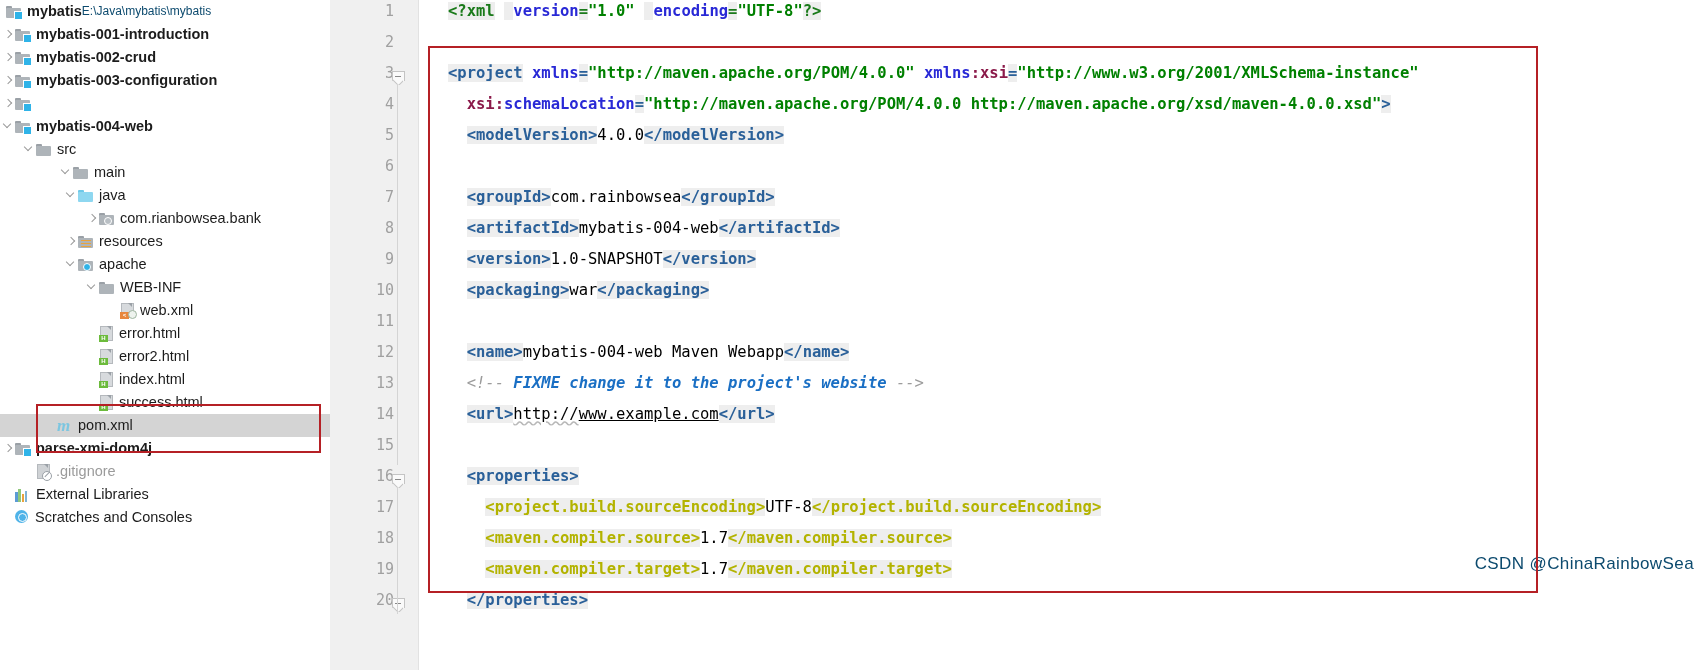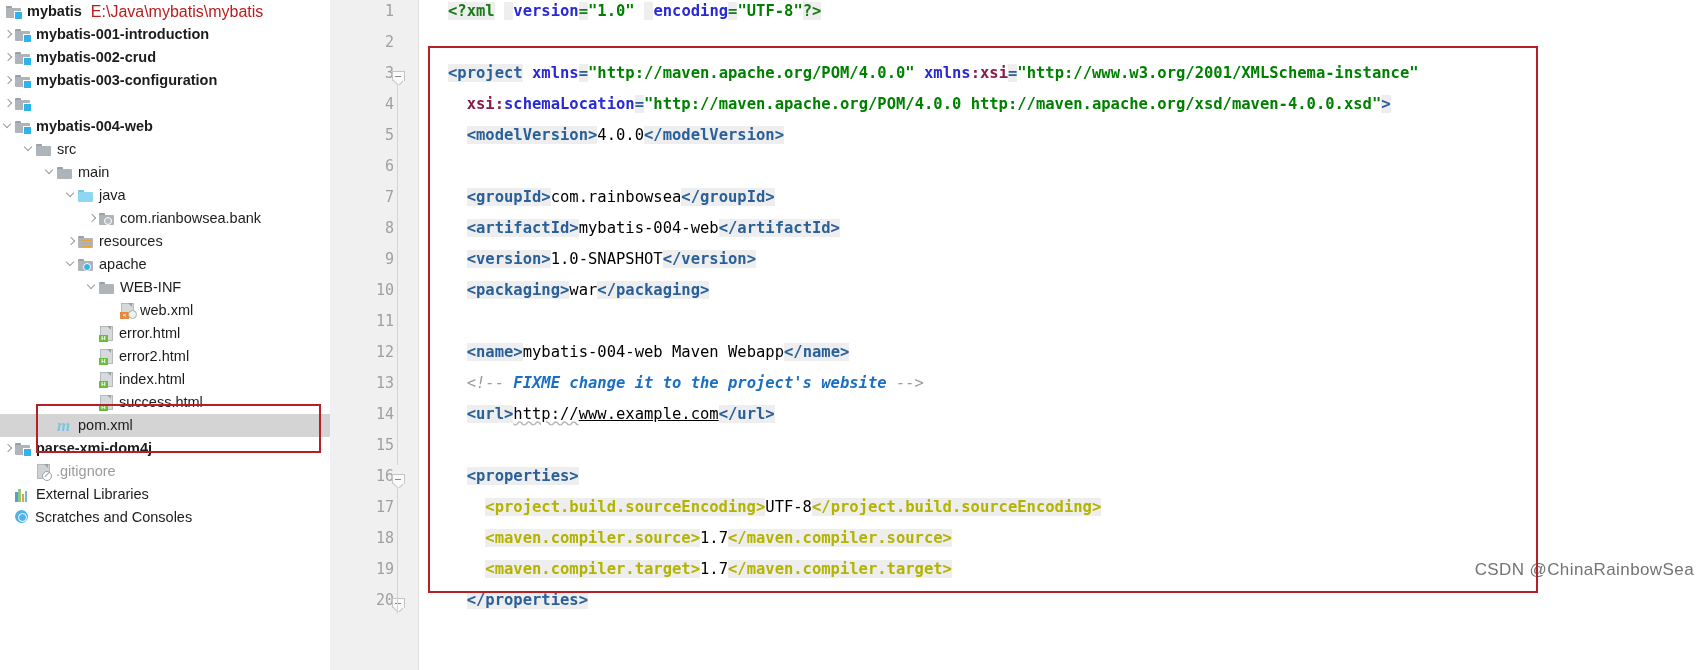--- a/index.html
+++ b/index.html
@@ -82,21 +82,21 @@
   .ic-lib{width:16px;height:14px;}
   .ic-lib span{position:absolute;bottom:0;width:2.6px;}
   
   .ic-scratch{width:15px;height:15px;}
   .ic-scratch .circ{position:absolute;left:0;top:0;width:13px;height:13px;border-radius:50%;background:#4fb3e8;}
   .ic-scratch .circ::after{content:"";position:absolute;left:3px;top:3px;width:7px;height:7px;border-radius:50%;border:1.6px solid #fff;}
 
   .label{font-weight:normal;}
   .label.bold{font-weight:bold;}
   .label.dim{color:#9b9b9b;font-weight:normal;}
-  .path{color:#b91c1c;font-weight:normal;margin-left:9px;font-size:16px;}
+  .path{color:#0c4a6e;font-weight:normal;font-size:12px;}
 
   
   #editor{flex:1 1 auto;height:670px;position:relative;background:#ffffff;overflow:hidden;}
   #gutter{
     position:absolute;left:0;top:0;width:88px;height:670px;
     background:#f0f0f0;
     border-right:1px solid #e2e2e2;
   }
   .lnum{
     position:absolute;right:24px;
@@ -140,23 +140,23 @@
   .cmt  {color:#9c9c9c;font-style:italic;}
   .fixme{color:#1a6fc4;font-style:italic;font-weight:bold;}
   .lnk  {color:#000000;text-decoration:underline;background:#ffffff;}
   .sq   {text-decoration:underline wavy #b8b8b8;text-align:center;}
 
   
   .redbox{position:absolute;border:2.4px solid #b52025;pointer-events:none;}
 
   
   #wm{
-    position:absolute;right:14px;bottom:6px;
+    position:absolute;right:14px;bottom:12px;
     font-family:"Liberation Sans",sans-serif;
-    font-size:17px;color:#737373;letter-spacing:.4px;
+    font-size:17px;color:#0c4a6e;letter-spacing:.4px;
   }
 </style>
 </head>
 <body>
 
 <div id="root">
 
   <div id="tree">
     <div id="tree-rows">
         <div class="row" style="position: absolute; left: 0px; top: 0px; padding-left: 6px;">
@@ -213,21 +213,21 @@
           <span class="label bold">mybatis-004-web</span>
         </div>
         <div class="row" style="position: absolute; left: 0px; right: 0px; top: 138px; padding-left: 23px;">
           <span class="arrow down"></span>
           <span class="ico ico ic-folder">
             <span class="tab"></span>
             <span class="body"></span>
           </span>
           <span class="label">src</span>
         </div>
-        <div class="row" style="position: absolute; left: 0px; right: 0px; top: 161px; padding-left: 44px;">
+        <div class="row" style="position: absolute; left: 0px; right: 0px; top: 161px; padding-left: 60px;">
           <span class="arrow down"></span>
           <span class="ico ico ic-folder">
             <span class="tab"></span>
             <span class="body"></span>
           </span>
           <span class="label">main</span>
         </div>
         <div class="row" style="position: absolute; left: 0px; right: 0px; top: 184px; padding-left: 65px;">
           <span class="arrow down"></span>
           <span class="ico ico ic-folder ic-src">

